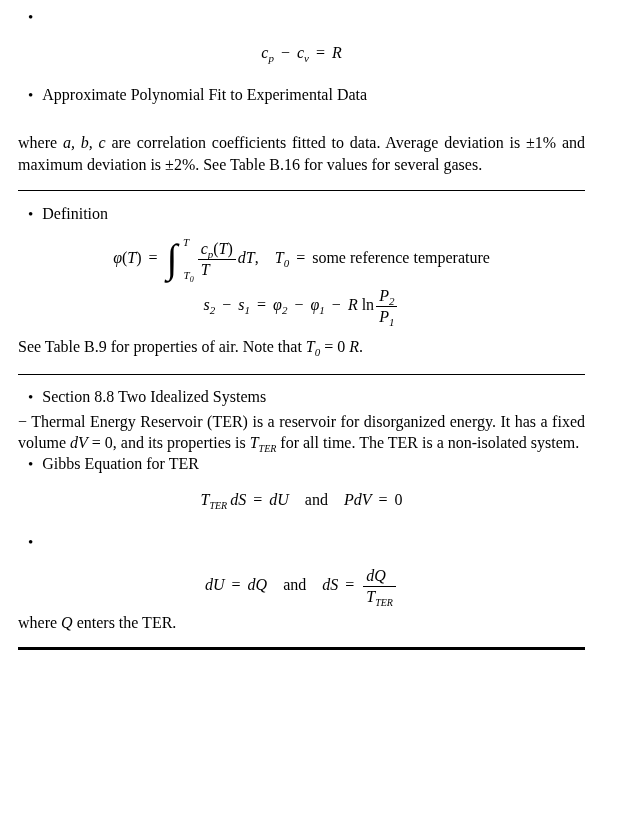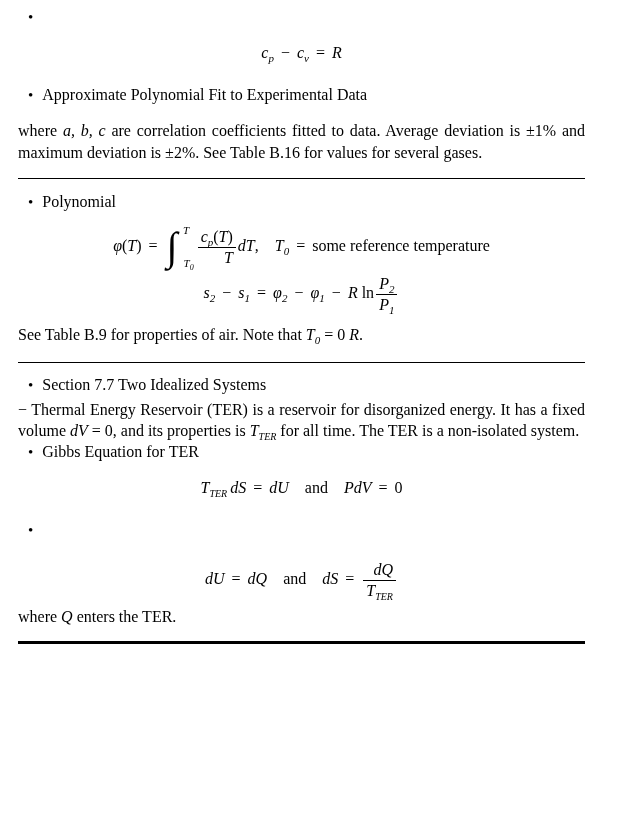--- a/index.html
+++ b/index.html
@@ -47,21 +47,21 @@
     font-style: italic;
   }
   sub.subsub {
     font-size: 8px;
     line-height: 0;
     font-style: italic;
   }
   .frac {
     display: inline-block;
     vertical-align: middle;
-    text-align: right;
+    text-align: left;
     margin: 0 2px;
   }
   .frac .num {
     display: block;
     padding: 0 3px 1px 3px;
     line-height: 18px;
   }
   .frac .den {
     display: block;
     border-top: 1px solid #000000;
@@ -113,29 +113,29 @@
   <div class="eq" style="margin-top:14px;">
     <span class="it">c</span><sub class="msub">p</sub><span class="op">−</span><span class="it">c</span><sub class="msub">v</sub><span class="op">=</span><span class="it">R</span>
   </div>
 
   <div class="bullet-item" style="margin-top:20px;">
     <span class="bullet">•</span>
     <span>Approximate Polynomial Fit to Experimental Data</span>
   </div>
 
 
-  <div class="para" style="margin-top:14px;">
+  <div class="para" style="margin-top:26px;">
     <span>where </span><span class="it">a, b, c</span><span> are correlation coefficients fitted to data. Average deviation is ±1% and maximum deviation is ±2%. See Table B.16 for values for several gases.</span>
   </div>
 
   <hr class="rule" style="margin-top:14px;">
 
   <div class="bullet-item" style="margin-top:12px;">
     <span class="bullet">•</span>
-    <span>Polynomial</span>
+    <span>Definition</span>
   </div>
 
   <div class="eq" style="margin-top:10px;">
     <span class="it">φ</span><span class="rm">(</span><span class="it">T</span><span class="rm">)</span><span class="op">=</span><span class="int-wrap">
         <span class="int-sign">∫</span>
         <span class="int-limits">
           <span class="lim-top it">T</span>
           <span class="lim-bot it"><span>T</span><sub class="subsub">0</sub></span>
         </span>
       </span><span class="frac"><span class="num"><span class="it">c</span><sub class="msub">p</sub><span class="rm">(</span><span class="it">T</span><span class="rm">)</span></span><span class="den it">T</span></span><span class="it">dT</span><span class="rm">,</span><span class="gap-sp"></span><span class="it">T</span><sub class="msub rm">0</sub><span class="op">=</span><span class="rm">some reference temperature</span>
@@ -147,41 +147,41 @@
   </div>
 
   <div class="para" style="margin-top:10px;">
     <span>See Table B.9 for properties of air. Note that </span><span class="it">T</span><sub class="msub rm">0</sub><span> = 0 </span><span class="it">R</span><span>.</span>
   </div>
 
   <hr class="rule" style="margin-top:16px;">
 
   <div class="bullet-item" style="margin-top:11px;">
     <span class="bullet">•</span>
-    <span>Section 7.7 Two Idealized Systems</span>
+    <span>Section 8.8 Two Idealized Systems</span>
   </div>
 
   <div class="para" style="margin-top:3px; line-height:21px;">
     <span>−</span><span> Thermal Energy Reservoir (TER) is a reservoir for disorganized energy. It has a fixed volume </span><span class="it">dV</span><span> = 0, and its properties is </span><span class="it">T</span><sub class="msub" style="font-size:10px;">TER</sub><span> for all time. The TER is a non-isolated system.</span>
   </div>
 
   <div class="bullet-item" style="margin-top:0px;">
     <span class="bullet">•</span>
     <span>Gibbs Equation for TER</span>
   </div>
 
   <div class="eq" style="margin-top:14px;">
     <span class="it">T</span><sub class="msub" style="font-size:10px;">TER</sub><span class="it" style="margin-left:3px;">dS</span><span class="op">=</span><span class="it">dU</span><span class="andword">and</span><span class="it">PdV</span><span class="op">=</span><span class="rm">0</span>
   </div>
 
   <div class="bullet-item" style="margin-top:20px;">
     <span class="bullet">•</span>
   </div>
 
-  <div class="eq" style="margin-top:20px;">
+  <div class="eq" style="margin-top:14px;">
     <span class="it">dU</span><span class="op">=</span><span class="it">dQ</span><span class="andword">and</span><span class="it">dS</span><span class="op">=</span><span class="frac"><span class="num it">dQ</span><span class="den"><span class="it">T</span><sub class="msub" style="font-size:10px;">TER</sub></span></span>
   </div>
 
   <div class="para" style="margin-top:6px;font-family:Liberation Serif, serif;">
     <span>where </span><span class="it">Q</span><span> enters the TER.</span>
   </div>
 
   <hr class="rule rule-thick" style="margin-top:13px;">
 
 </div>

